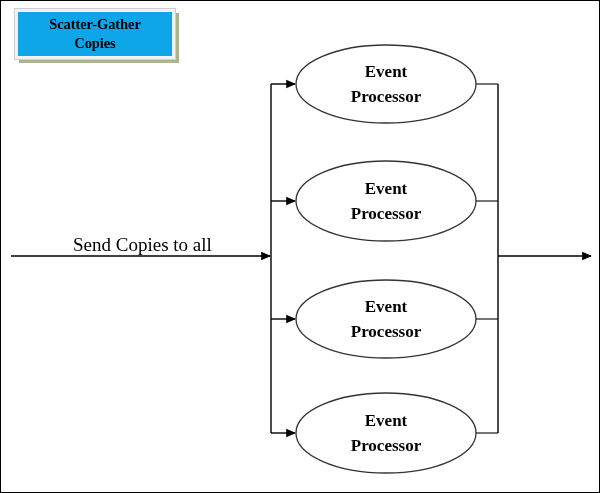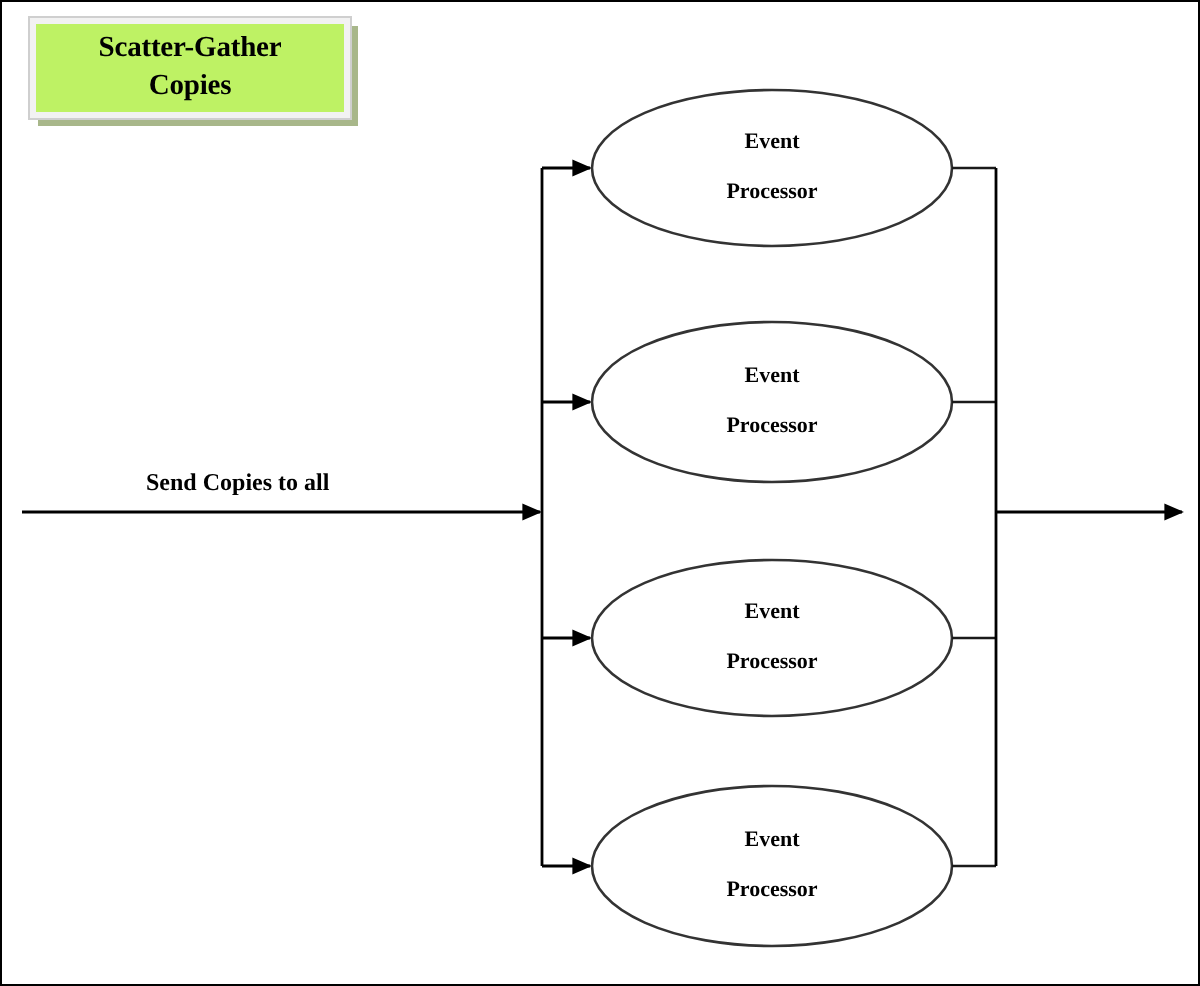--- a/index.html
+++ b/index.html
@@ -18,21 +18,21 @@
     font-family: "Liberation Serif", "DejaVu Serif", serif;
   }
 
   
   #title-box {
     position: absolute;
     left: 14px;
     top: 8px;
     width: 160px;
     height: 50px;
-    background: #bef264;
+    background: #0ea5e9;
     border: 3px solid #f2f2f2;
     outline: 1px solid #cfcfcf;
     box-shadow: 4px 4px 0 0 #a8b78a;
     box-sizing: border-box;
     display: flex;
     flex-direction: column;
     align-items: center;
     justify-content: center;
     text-align: center;
   }
@@ -69,33 +69,33 @@
     stroke: #333333;
     stroke-width: 1.3;
   }
 
   
   .node-label {
     position: absolute;
     text-align: center;
     font-family: "Liberation Serif", "DejaVu Serif", serif;
     font-weight: bold;
-    font-size: 11px;
+    font-size: 17px;
     color: #000000;
     line-height: 25px;
     pointer-events: none;
   }
   .node-label .l1, .node-label .l2 { display: block; white-space: nowrap; }
 
   
   #flow-label {
     position: absolute;
     font-family: "Liberation Serif", "DejaVu Serif", serif;
-    font-weight: bold;
-    font-size: 12px;
+    font-weight: normal;
+    font-size: 19px;
     color: #000000;
     white-space: nowrap;
   }
 </style>
 </head>
 <body>
 
 <div id="canvas">
 
   <div id="title-box">

